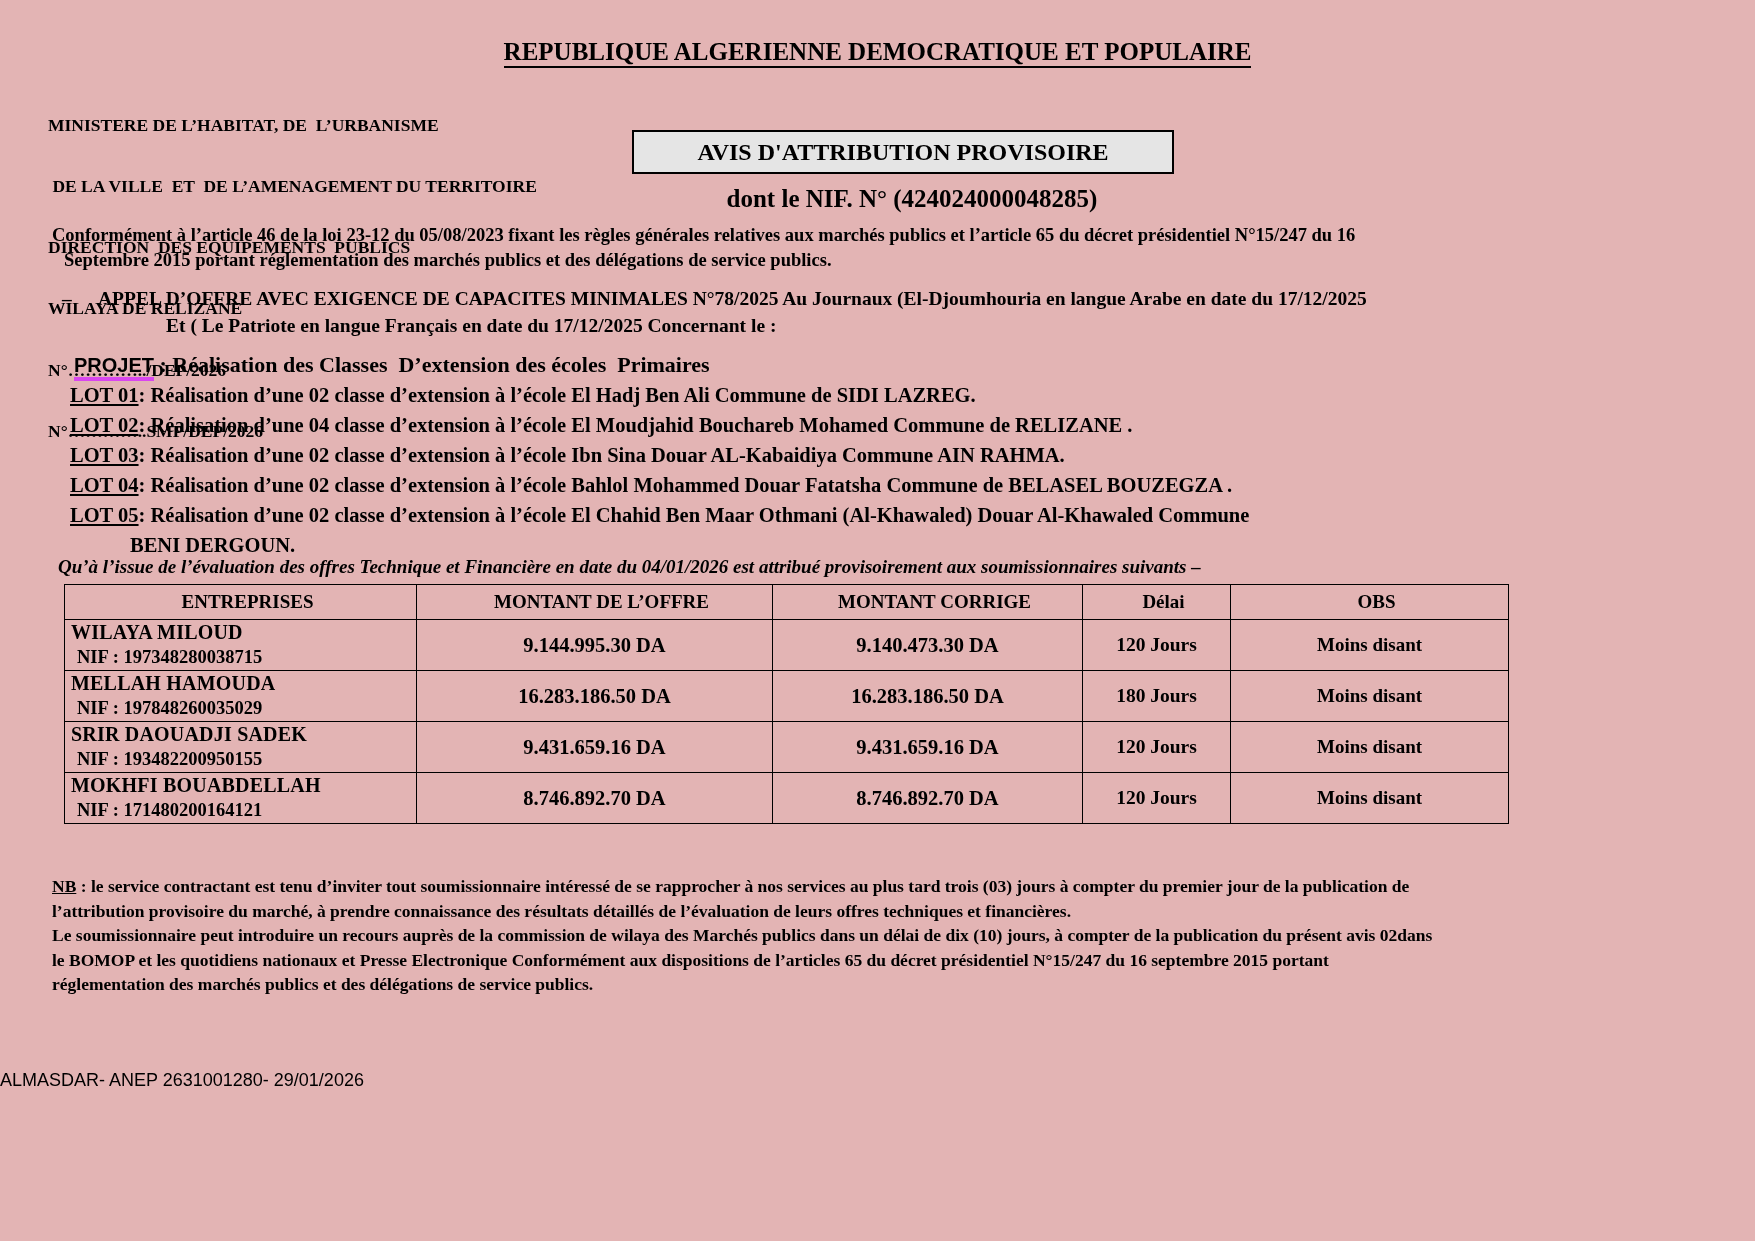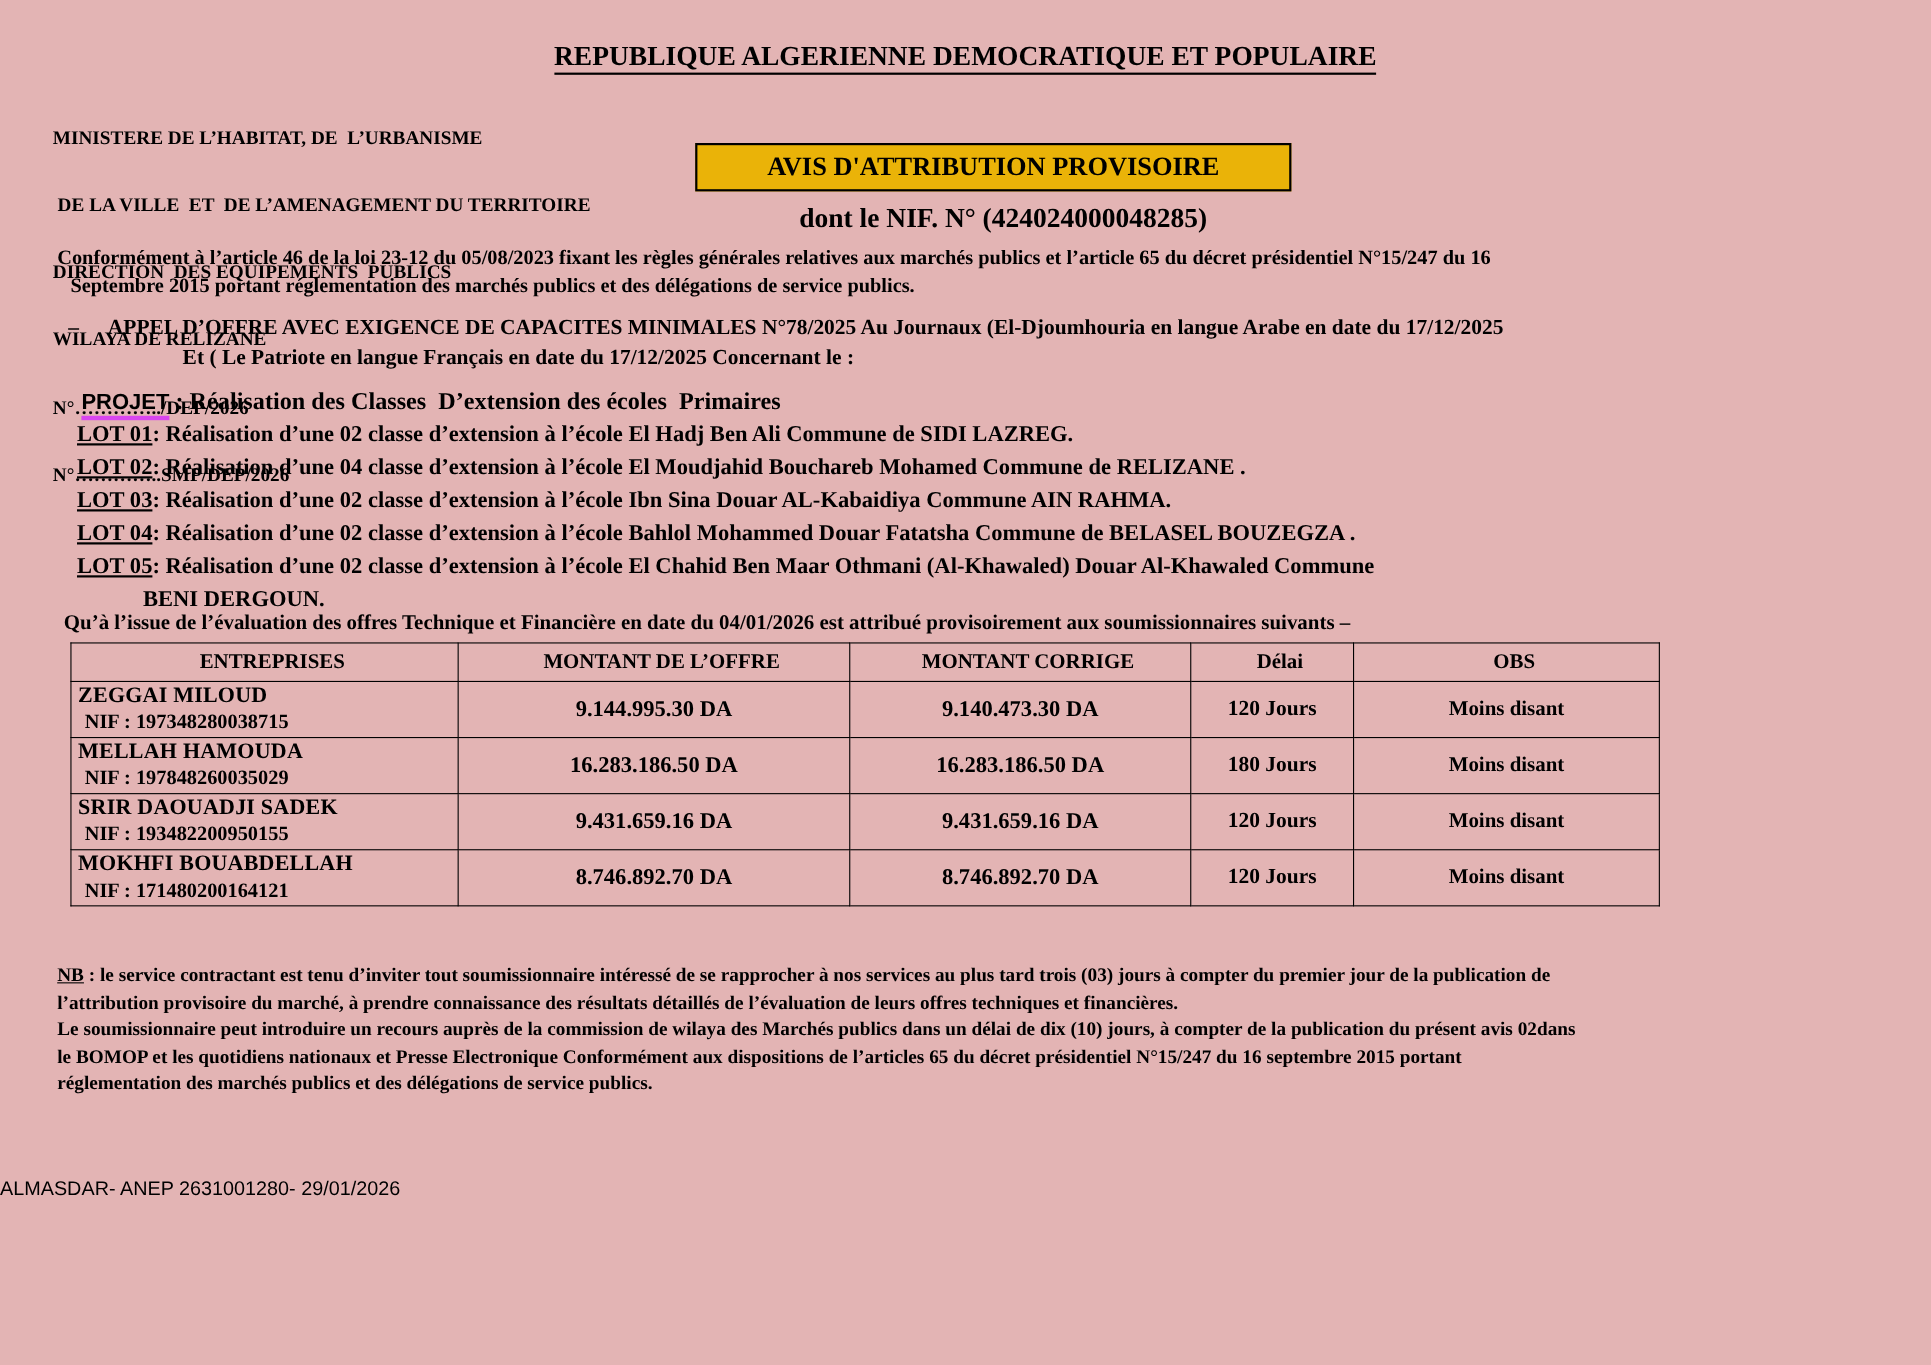--- a/index.html
+++ b/index.html
@@ -49,21 +49,21 @@
     white-space: pre;
   }
   .ministry-block div { white-space: pre; }
 
   .avis-box {
     position: absolute;
     top: 130px;
     left: 632px;
     width: 538px;
     height: 40px;
-    background: #eab308;
+    background: #e5e5e5;
     border: 2px solid #000;
     display: flex;
     align-items: center;
     justify-content: center;
     font-size: 24px;
     font-weight: bold;
   }
 
   .nif-line {
     position: absolute;
@@ -145,20 +145,21 @@
     white-space: nowrap;
   }
 
   .qua-line {
     position: absolute;
     top: 556px;
     left: 58px;
     width: 1680px;
     font-size: 19px;
     font-weight: bold;
+    font-style: italic;
   }
 
   
   table.awards {
     position: absolute;
     top: 584px;
     left: 64px;
     width: 1444px;
     border-collapse: collapse;
     table-layout: fixed;
@@ -296,21 +297,21 @@
         <th>ENTREPRISES</th>
         <th>MONTANT  DE  L’OFFRE</th>
         <th>MONTANT CORRIGE</th>
         <th>Délai</th>
         <th>OBS</th>
       </tr>
     </thead>
     <tbody>
       <tr>
         <td class="cell-ent">
-          <span class="ent-name">ZEGGAI  MILOUD</span>
+          <span class="ent-name">WILAYA  MILOUD</span>
           <span class="ent-nif">NIF : 197348280038715</span>
         </td>
         <td class="cell-amt">9.144.995.30 DA</td>
         <td class="cell-amt">9.140.473.30 DA</td>
         <td class="cell-delai">120 Jours</td>
         <td class="cell-obs">Moins disant</td>
       </tr>
       <tr>
         <td class="cell-ent">
           <span class="ent-name">MELLAH  HAMOUDA</span>

